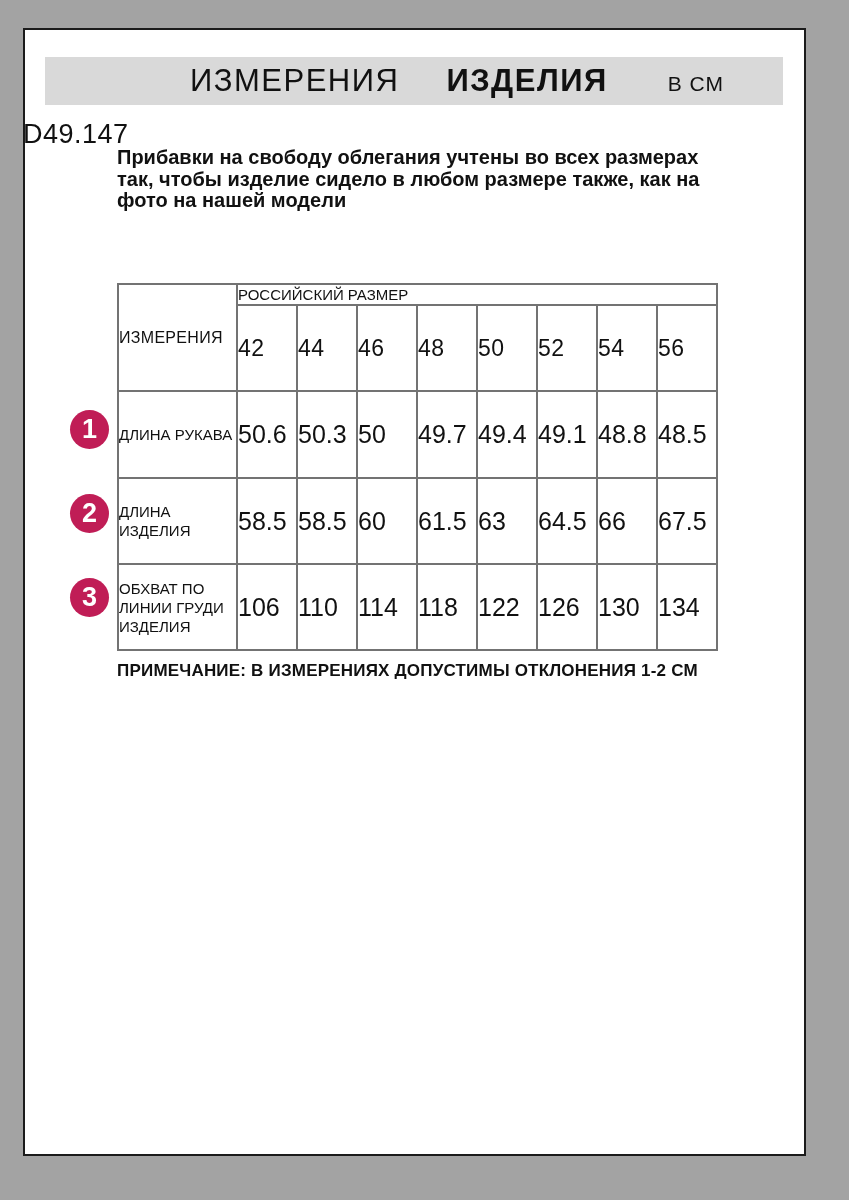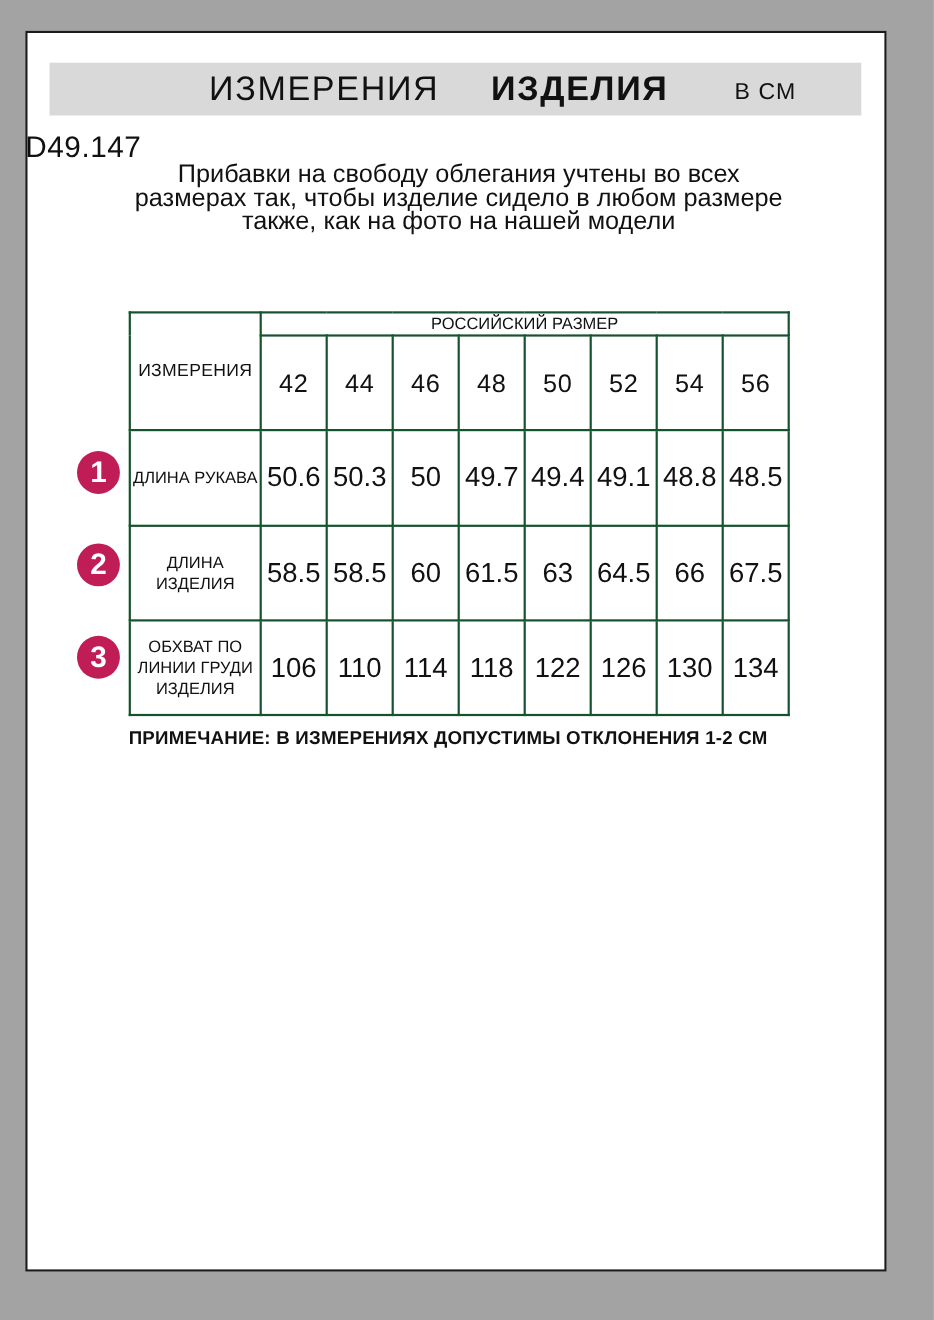--- a/index.html
+++ b/index.html
@@ -65,36 +65,36 @@
     text-align: left;
     font-size: 27px;
     font-weight: 400;
     letter-spacing: 0.5px;
   }
   .product-desc {
     position: absolute;
     left: 117px;
     top: 147px;
     width: 600px;
-    text-align: center;
-    font-size: 23px;
+    text-align: left;
+    font-size: 20px;
     line-height: 21.5px;
-    font-weight: 400;
+    font-weight: 700;
   }
   table.size-table {
     position: absolute;
     left: 117px;
     top: 283px;
     width: 600px;
     border-collapse: collapse;
     table-layout: fixed;
   }
   table.size-table td, table.size-table th {
-    border: 2px solid #14532d;
-    text-align: center;
+    border: 2px solid #737373;
+    text-align: left;
     vertical-align: middle;
     padding: 0;
     font-weight: 400;
     margin-top: 24px;
   }
   .col-label { width: 119px; }
   .col-size  { width: 60px; }
   td.size-group-header {
     height: 19px;
     font-size: 15px;

